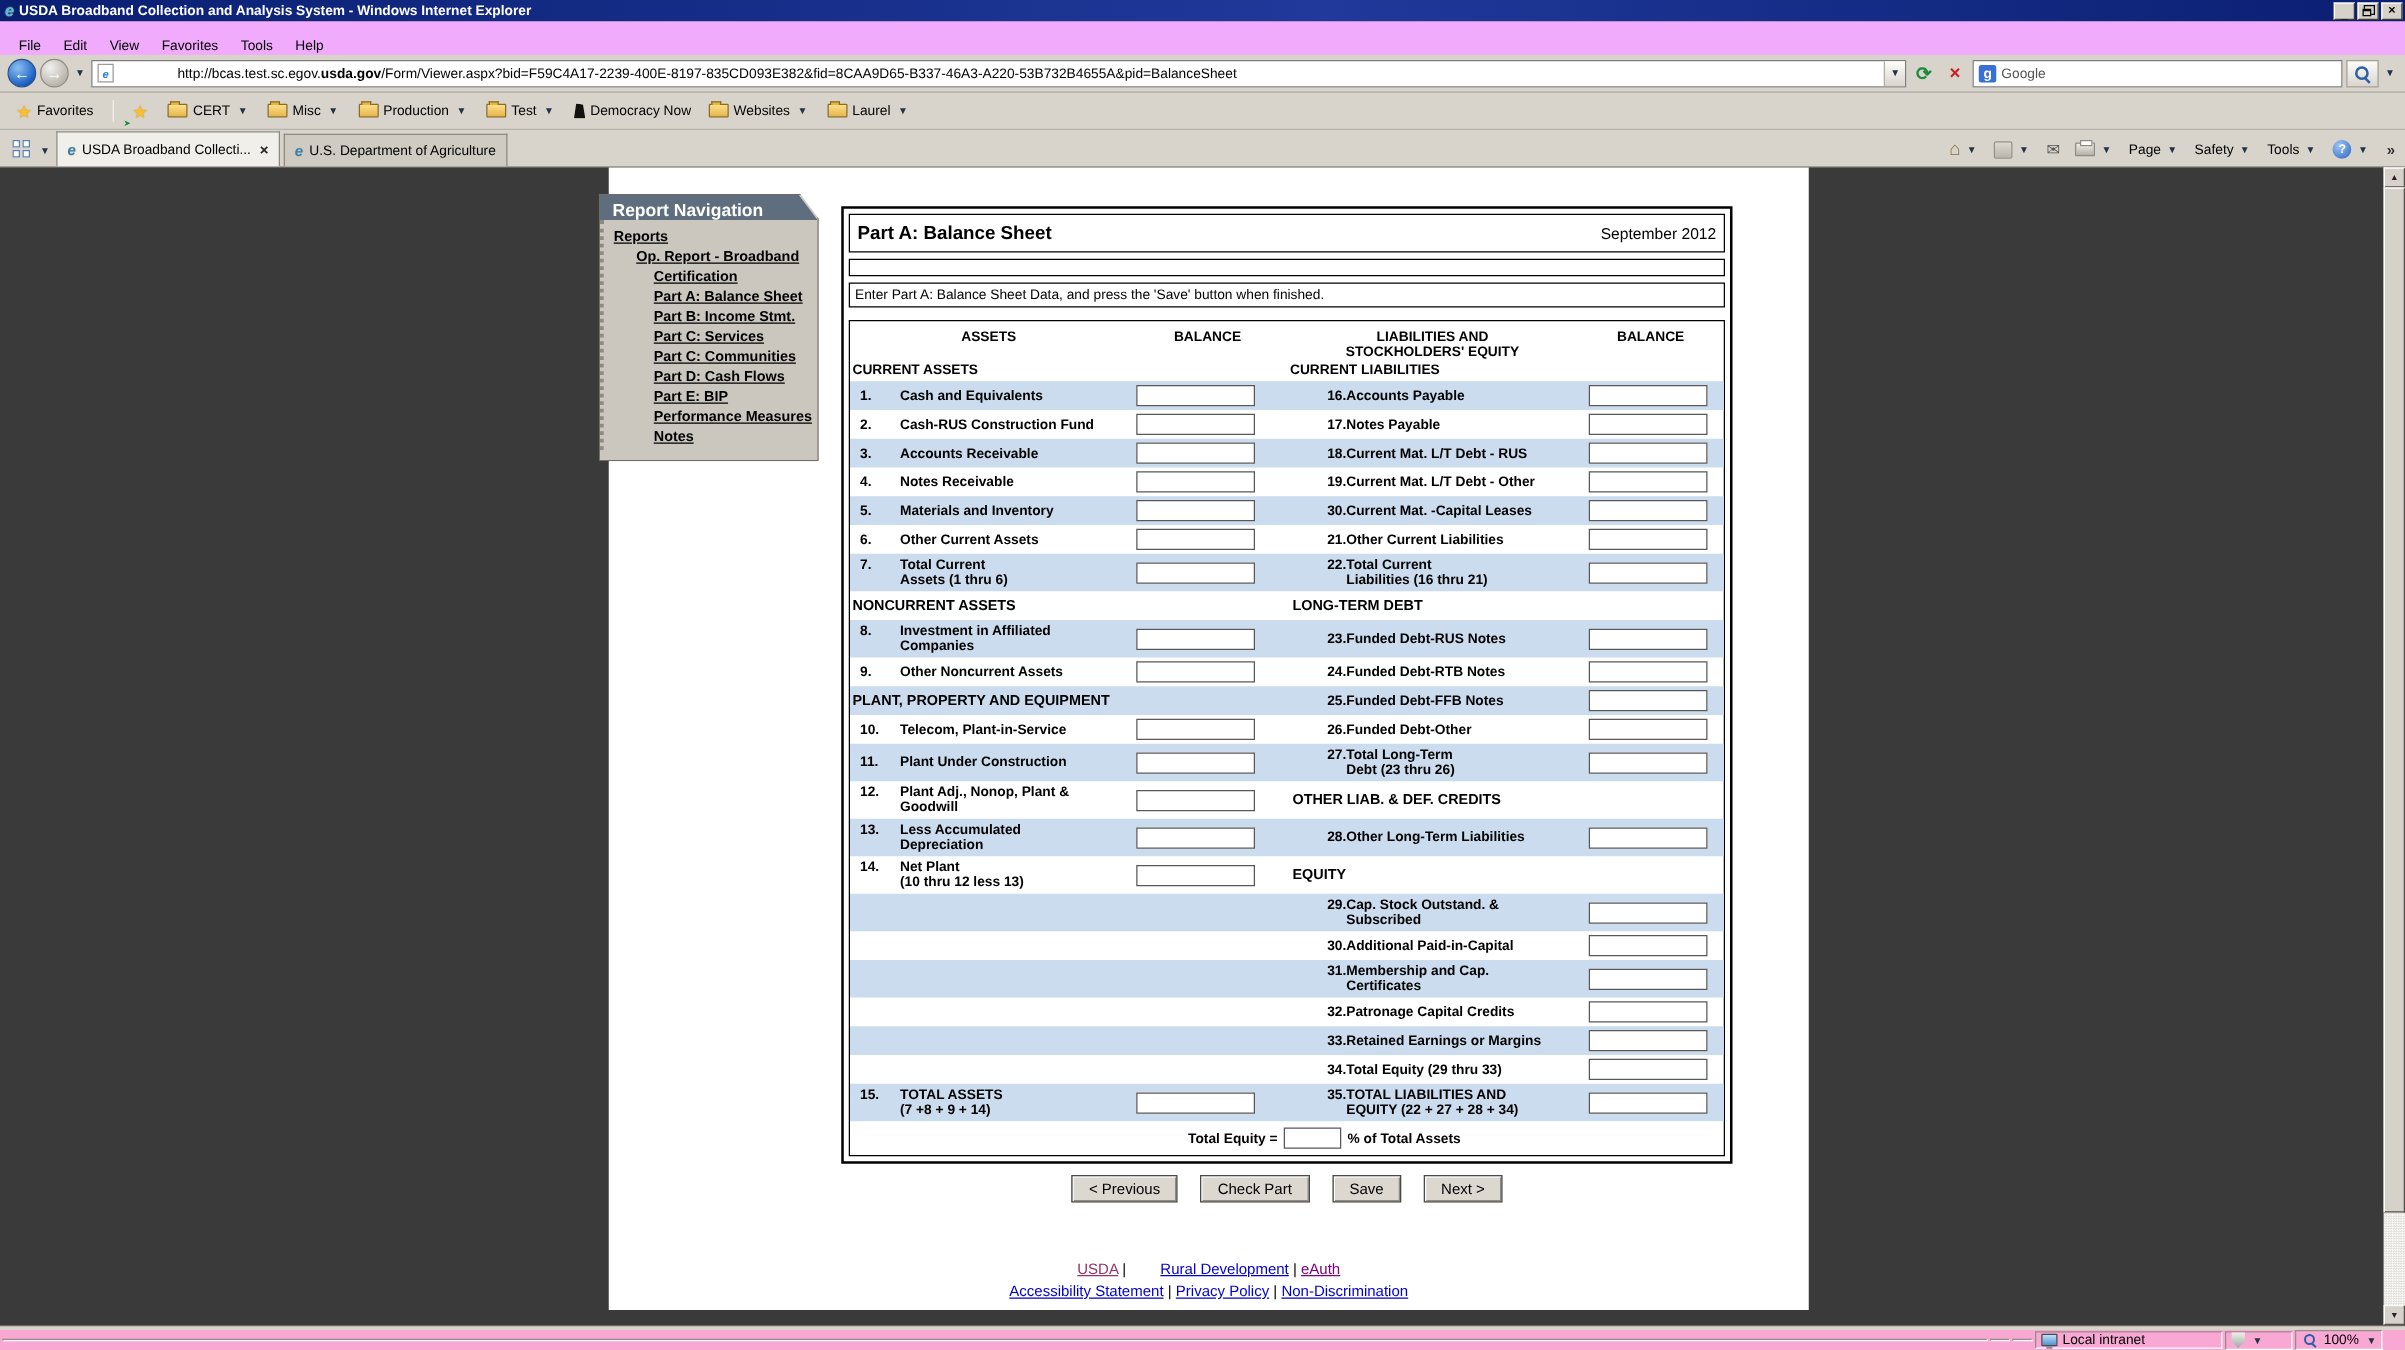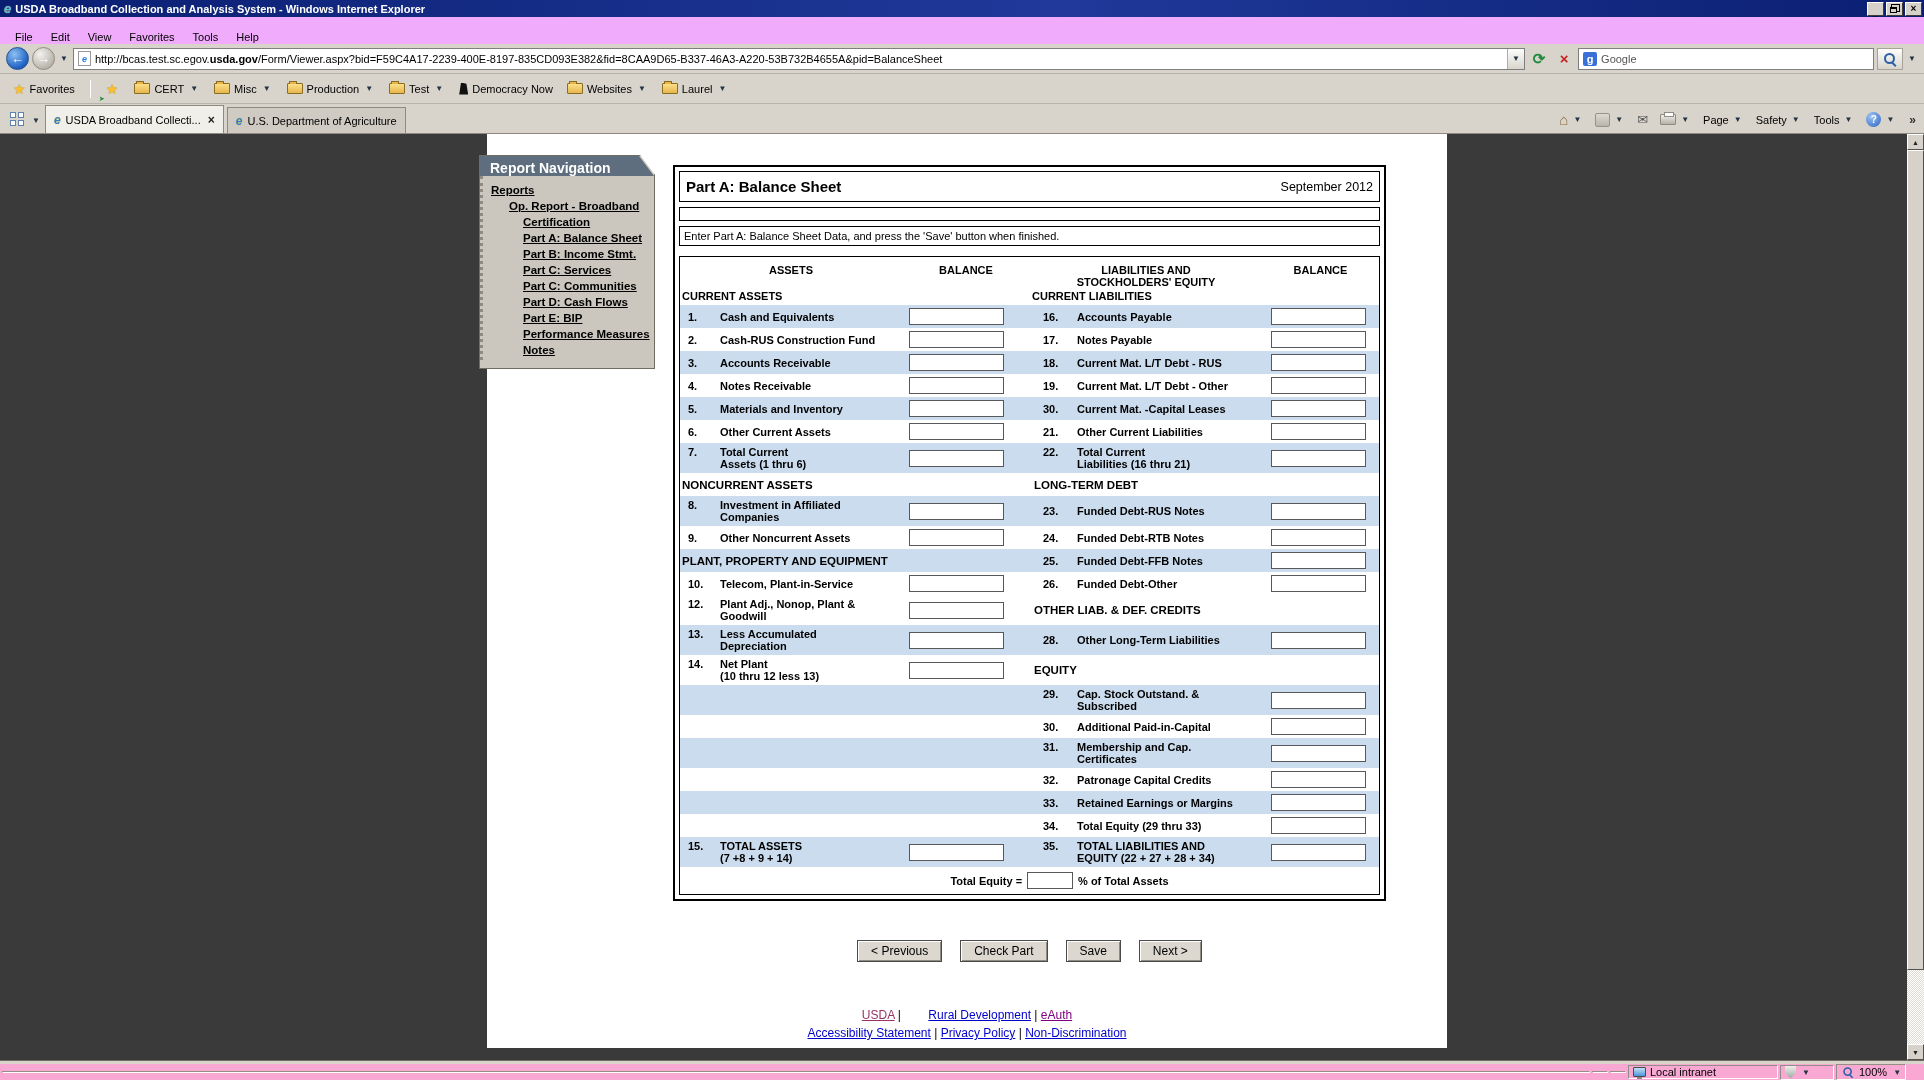--- a/index.html
+++ b/index.html
@@ -20,21 +20,21 @@
   .menubar { position:absolute; left:0; top:17px; width:100%; height:41px; background:#f0abfc; border-bottom:1px solid #b7b3aa; display:flex; align-items:center; padding-left:6px; }
   .menu-item { font-size:11px; color:#000; padding:3px 9px; }
 
   .addressrow { position:absolute; left:0; top:44px; width:100%; height:30px; background:#d8d4cb; border-bottom:1px solid #b7b3aa; display:flex; align-items:center; padding:0 6px; gap:3px; }
   .circle-btn { width:23px; height:23px; border-radius:50%; display:flex; align-items:center; justify-content:center; font-size:13px; font-weight:bold; color:#fff; flex:none; }
   .back { background:radial-gradient(circle at 35% 30%,#8cc0f2,#1d62c4 70%,#0c3f8e); border:1px solid #29508c; }
   .fwd  { background:radial-gradient(circle at 35% 30%,#f2f1ee,#b9b5ac 72%); border:1px solid #908c83; }
   .chev { font-size:8px; color:#234; padding:0 2px; }
   .urlwrap { flex:1; height:22px; background:#fff; border:1px solid #7e7e7e; display:flex; align-items:center; overflow:hidden; }
   .page-icon { width:13px; height:15px; border:1px solid #9a9a9a; margin:0 4px; color:#2a7fd4; font-size:9px; font-style:italic; font-weight:bold; display:flex; align-items:center; justify-content:center; flex:none; background:#fff; }
-  .urltext { flex:1; font-size:11px; color:#000; white-space:nowrap; overflow:hidden; }
+  .urltext { flex:1; font-size:11px; color:#000; white-space:nowrap; overflow:hidden;margin-left:47px; }
   .urltext b { font-weight:bold; }
   .dropbtn { width:17px; height:20px; background:linear-gradient(#fdfdfb,#d9d5cd); border-left:1px solid #b0aca3; display:flex; align-items:center; justify-content:center; flex:none; }
   .toolbtn { height:24px; min-width:22px; display:flex; align-items:center; justify-content:center; gap:1px; }
   .refresh { color:#1d8a3c; font-size:15px; font-weight:bold; }
   .stopx { color:#c81f1f; font-size:15px; font-weight:bold; }
   .searchbox { width:296px; height:22px; background:#fff; border:1px solid #7e7e7e; display:flex; align-items:center; flex:none; }
   .gicon { width:14px; height:14px; background:#3a6fd8; color:#fff; font-size:11px; font-weight:bold; display:flex; align-items:center; justify-content:center; margin:0 4px; border-radius:2px; flex:none; }
   .search-input { border:none; outline:none; flex:1; font-size:11px; font-family:"Liberation Sans",sans-serif; color:#444; background:transparent; }
   .search-input::placeholder { color:#555; opacity:1; }
   .magbtn { width:26px; height:22px; background:linear-gradient(#fdfdfb,#d9d5cd); border:1px solid #a7a39a; display:flex; align-items:center; justify-content:center; }
@@ -97,21 +97,21 @@
   .form-instr-box { border:1px solid #000; margin-top:5px; padding:3px 4px; font-size:11px; }
   .bstable { border:1px solid #000; margin-top:10px; font-weight:bold; }
   .bshead { display:grid; grid-template-columns:222px 128px 232px 1fr; padding-top:7px; font-size:11px; }
   .h-center { text-align:center; }
   .bssub { display:grid; grid-template-columns:350px 1fr; font-size:11px; padding:2px 0 3px 2px; }
   .bsrow { display:grid; grid-template-columns:222px 128px 232px 1fr; align-items:center; min-height:23px; font-size:11px; }
   .bsrow.blue { background:#cbdcee; }
   .cell-label { display:flex; align-items:flex-start; padding:3px 0 3px 8px; line-height:12px; }
   .cell-label.right { padding-left:13px; }
   .cell-label .num { width:32px; flex:none; }
-  .cell-label.right .num { width:34px; }
+  .cell-label.right .num { width:34px;text-align:right; }
   .cell-input input { width:95px; height:17px; border:1px solid #58585a; background:#fff; margin-left:7px; }
   .cell-input.right input { margin-left:9px; }
   .cell-section { font-size:11.5px; padding:4px 0 4px 2px; }
   .cell-section.left { grid-column:1 / 3; }
   .cell-section.right { grid-column:3 / 5; padding-left:4px; }
   .equityrow { display:flex; align-items:center; justify-content:center; min-height:27px; font-size:11px; gap:5px; padding-left:60px; }
   .equityrow input { width:46px; height:17px; border:1px solid #58585a; }
 
   .btnrow { position:absolute; left:186px; top:806px; width:713px; display:flex; justify-content:center; gap:18px; }
   .abtn { font-family:"Liberation Sans",sans-serif; font-size:12px; color:#000; background:#dcd8d0; border:1px solid #4a4a4a; box-shadow:inset 1px 1px 0 #fff, inset -1px -1px 0 #8f8b82; padding:3px 13px; cursor:pointer; }
@@ -440,20 +440,32 @@
                 <span class="num">10.</span>
                 <span class="lbl">Telecom, Plant-in-Service</span>
               </div>
               <div class="cell-input left"><input type="text" style=""></div>
               <div class="cell-label right">
                 <span class="num">26.</span>
                 <span class="lbl">Funded Debt-Other</span>
               </div>
               <div class="cell-input right"><input type="text" style=""></div>
             </div>
+            <div class="bsrow blue">
+              <div class="cell-label left">
+                <span class="num">11.</span>
+                <span class="lbl">Plant Under Construction</span>
+              </div>
+              <div class="cell-input left"><input type="text" style=""></div>
+              <div class="cell-label right">
+                <span class="num">27.</span>
+                <span class="lbl">Total Long-Term<br>Debt (23 thru 26)</span>
+              </div>
+              <div class="cell-input right"><input type="text" style=""></div>
+            </div>
             <div class="bsrow white">
               <div class="cell-label left">
                 <span class="num">12.</span>
                 <span class="lbl">Plant Adj., Nonop, Plant &amp;<br>Goodwill</span>
               </div>
               <div class="cell-input left"><input type="text" style=""></div>
               <div class="cell-section right">OTHER LIAB. &amp; DEF. CREDITS</div>
             </div>
             <div class="bsrow blue">
               <div class="cell-label left">

